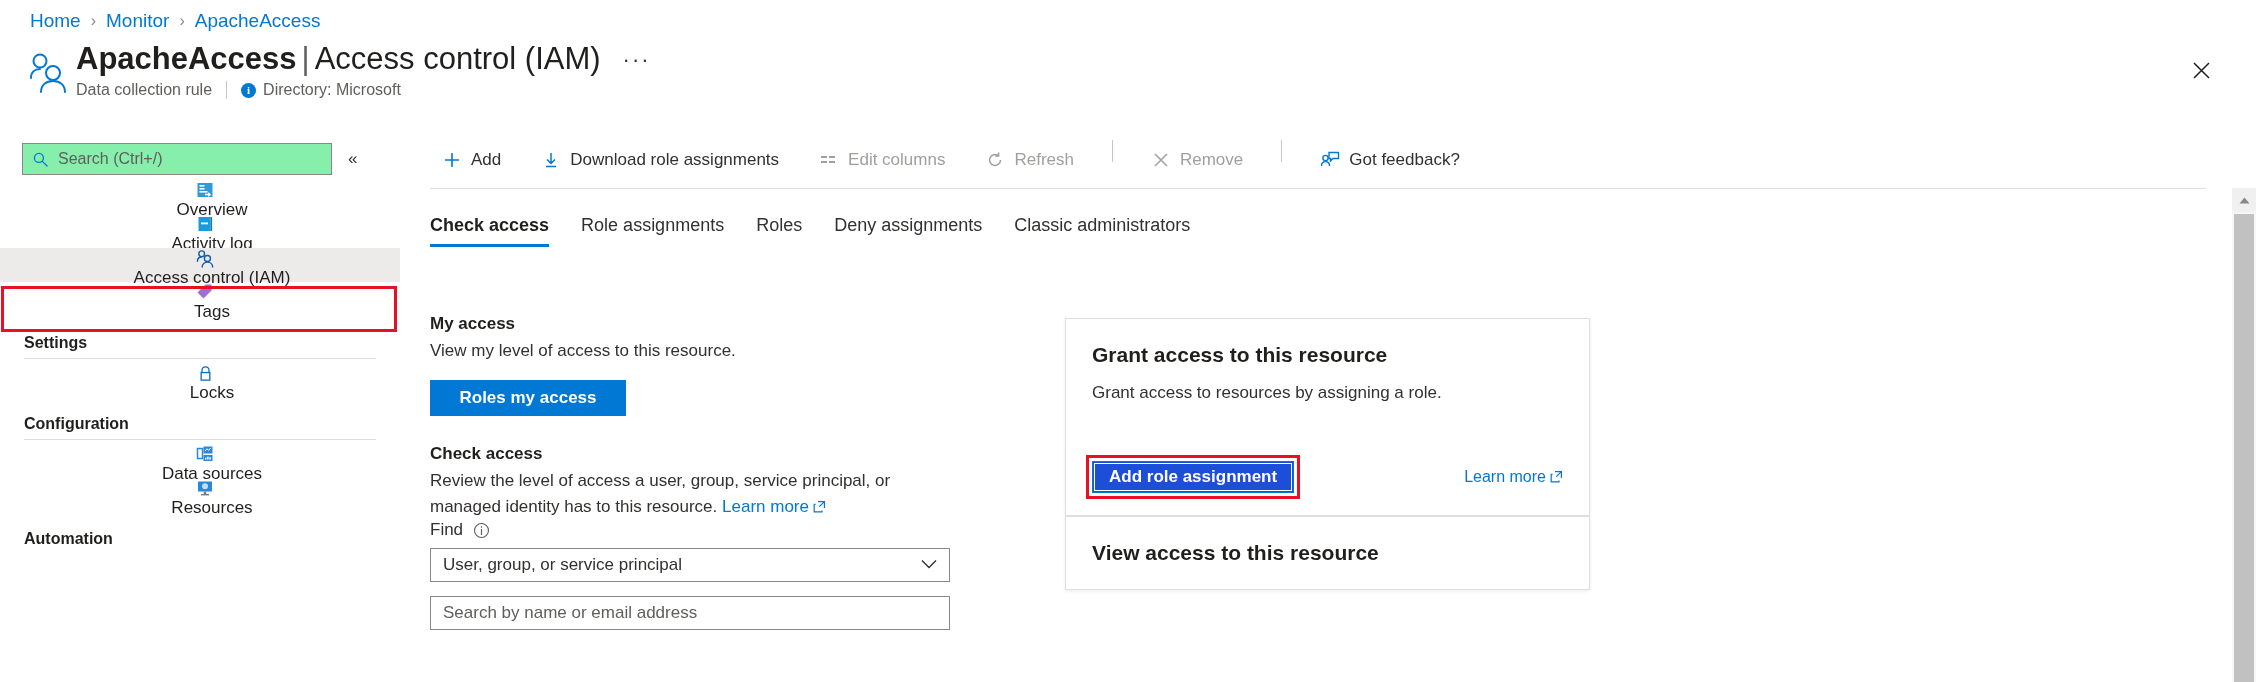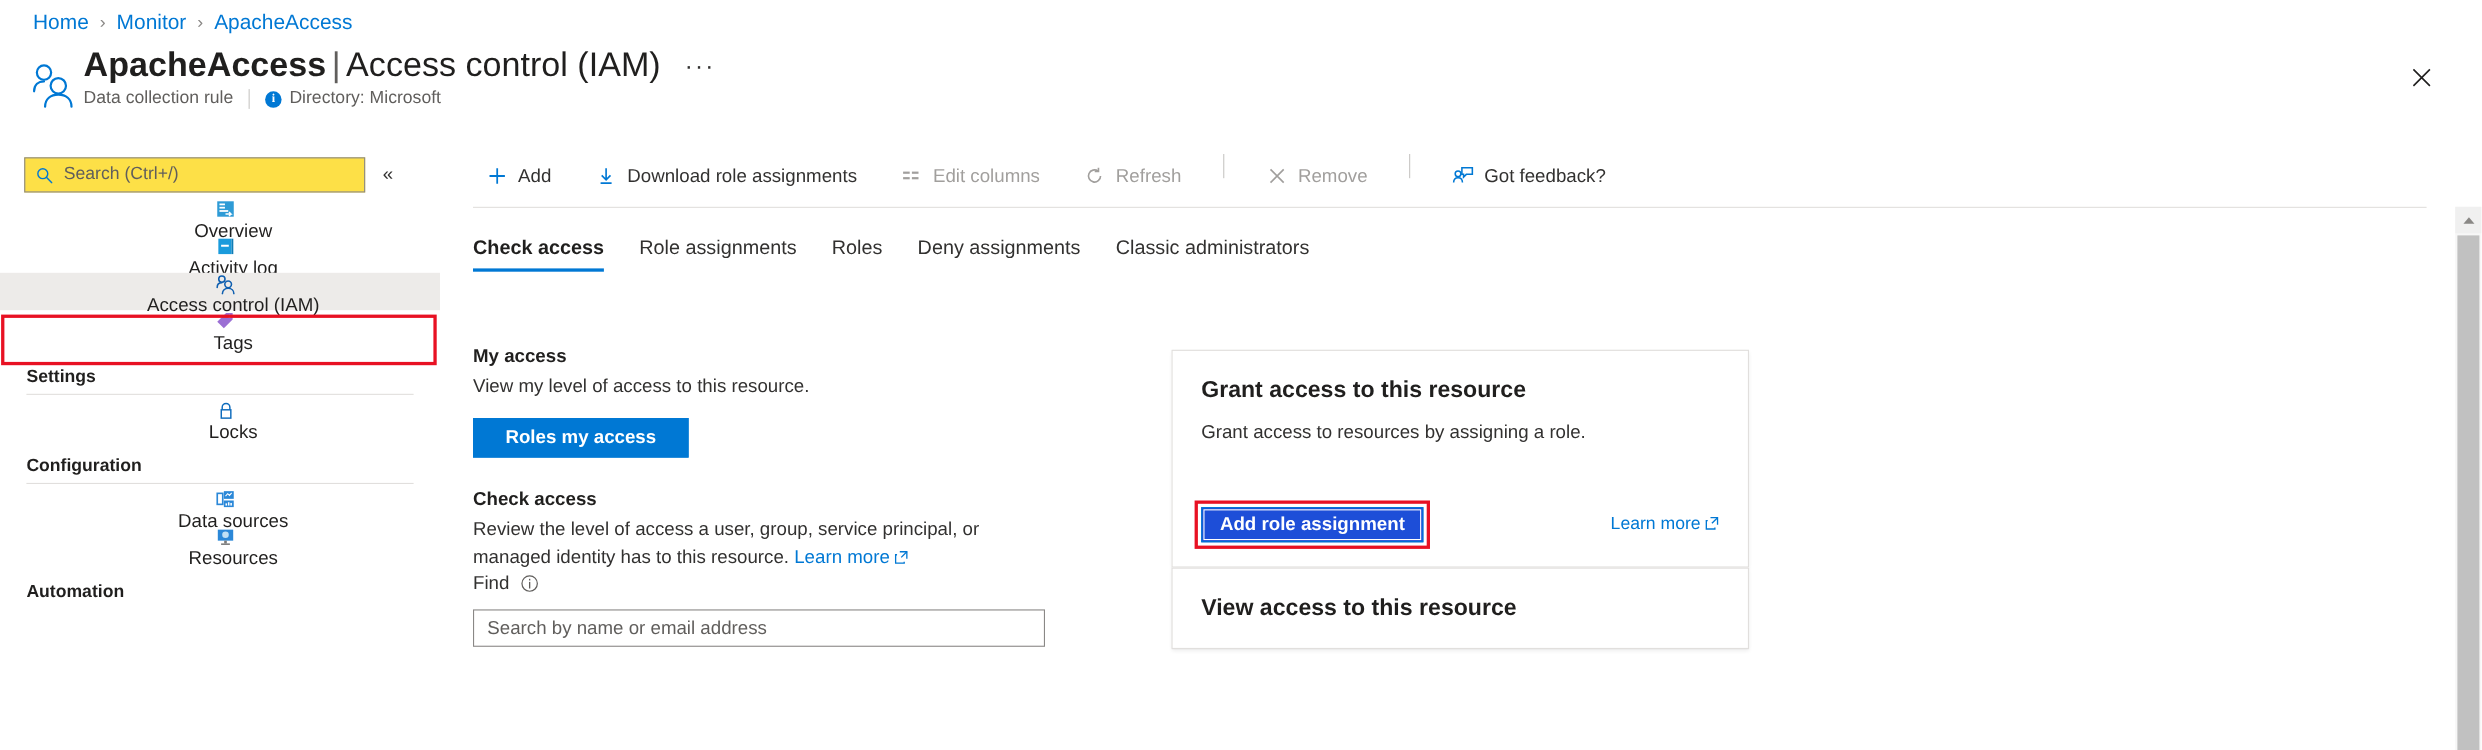--- a/index.html
+++ b/index.html
@@ -20,21 +20,21 @@
     height: 26px; display: flex; align-items: center; gap: 0;
     font-size: 19px; line-height: 26px;
   }
   #breadcrumb .crumb { color: #0078d4; cursor: pointer; white-space: nowrap; }
   #breadcrumb .sep {
     color: #8a8886; margin: 0 10px; font-size: 16px; user-select: none;
   }
 
   
   #title-block { position: absolute; left: 28px; top: 40px; height: 60px; }
-  #title-row { display: flex; align-items: flex-end; }
+  #title-row { display: flex; align-items: center; }
   #title-icon { width: 42px; height: 46px; margin-top: 4px; flex: none; }
   #title-texts { margin-left: 6px; }
   #page-title {
     font-size: 31px; line-height: 38px; color: #201f1e;
     font-weight: 600; white-space: nowrap; display: inline-block;
     vertical-align: top;
   }
   #page-title .thin { font-weight: 400; }
   #page-title .bar { font-weight: 300; color: #605e5c; padding: 0 5px; }
   #ellipsis-button {
@@ -67,21 +67,21 @@
   
   #sidebar {
     position: absolute; left: 0; top: 138px;
     width: 400px; height: 544px; background: #ffffff;
   }
   #search-row {
     display: flex; align-items: center; padding: 0 22px; height: 42px;
   }
   #search-box {
     position: relative; width: 310px; height: 32px;
-    border: 1px solid #8a8886; background: #fde047;
+    border: 1px solid #8a8886; background: #86efac;
     display: flex; align-items: center; padding-left: 10px;
   }
   #search-icon { width: 15px; height: 15px; flex: none; }
   #search-input {
     border: 0; outline: 0; font-size: 16px; color: #323130;
     margin-left: 8px; width: 240px; background: transparent;
     font-family: inherit;
   }
   #search-input::placeholder { color: #605e5c; }
   #collapse-button {
@@ -513,20 +513,28 @@
       <span>Find</span>
       <span id="find-info-icon">
         <svg width="17" height="17" viewBox="0 0 17 17">
           <circle cx="8.5" cy="8.5" r="7" fill="none" stroke="#605e5c" stroke-width="1.1"></circle>
           <rect x="7.9" y="7" width="1.2" height="6" fill="#605e5c"></rect>
           <rect x="7.9" y="4.2" width="1.2" height="1.5" fill="#605e5c"></rect>
         </svg>
       </span>
     </div>
 
+    <div id="find-select">
+      <span>User, group, or service principal</span>
+      <span>
+        <svg width="16" height="11" viewBox="0 0 16 11">
+          <path d="M1 1.5L8 8.5 15 1.5" stroke="#323130" stroke-width="1.4" fill="none"></path>
+        </svg>
+      </span>
+    </div>
 
     <input id="principal-search" type="text" placeholder="Search by name or email address" style="">
   </div>
 </div>
 
 <div id="cards-col">
 
   <div class="card" id="card1">
     <div class="card-title">Grant access to this resource</div>
     <div class="card-body">Grant access to resources by assigning a role.</div>

